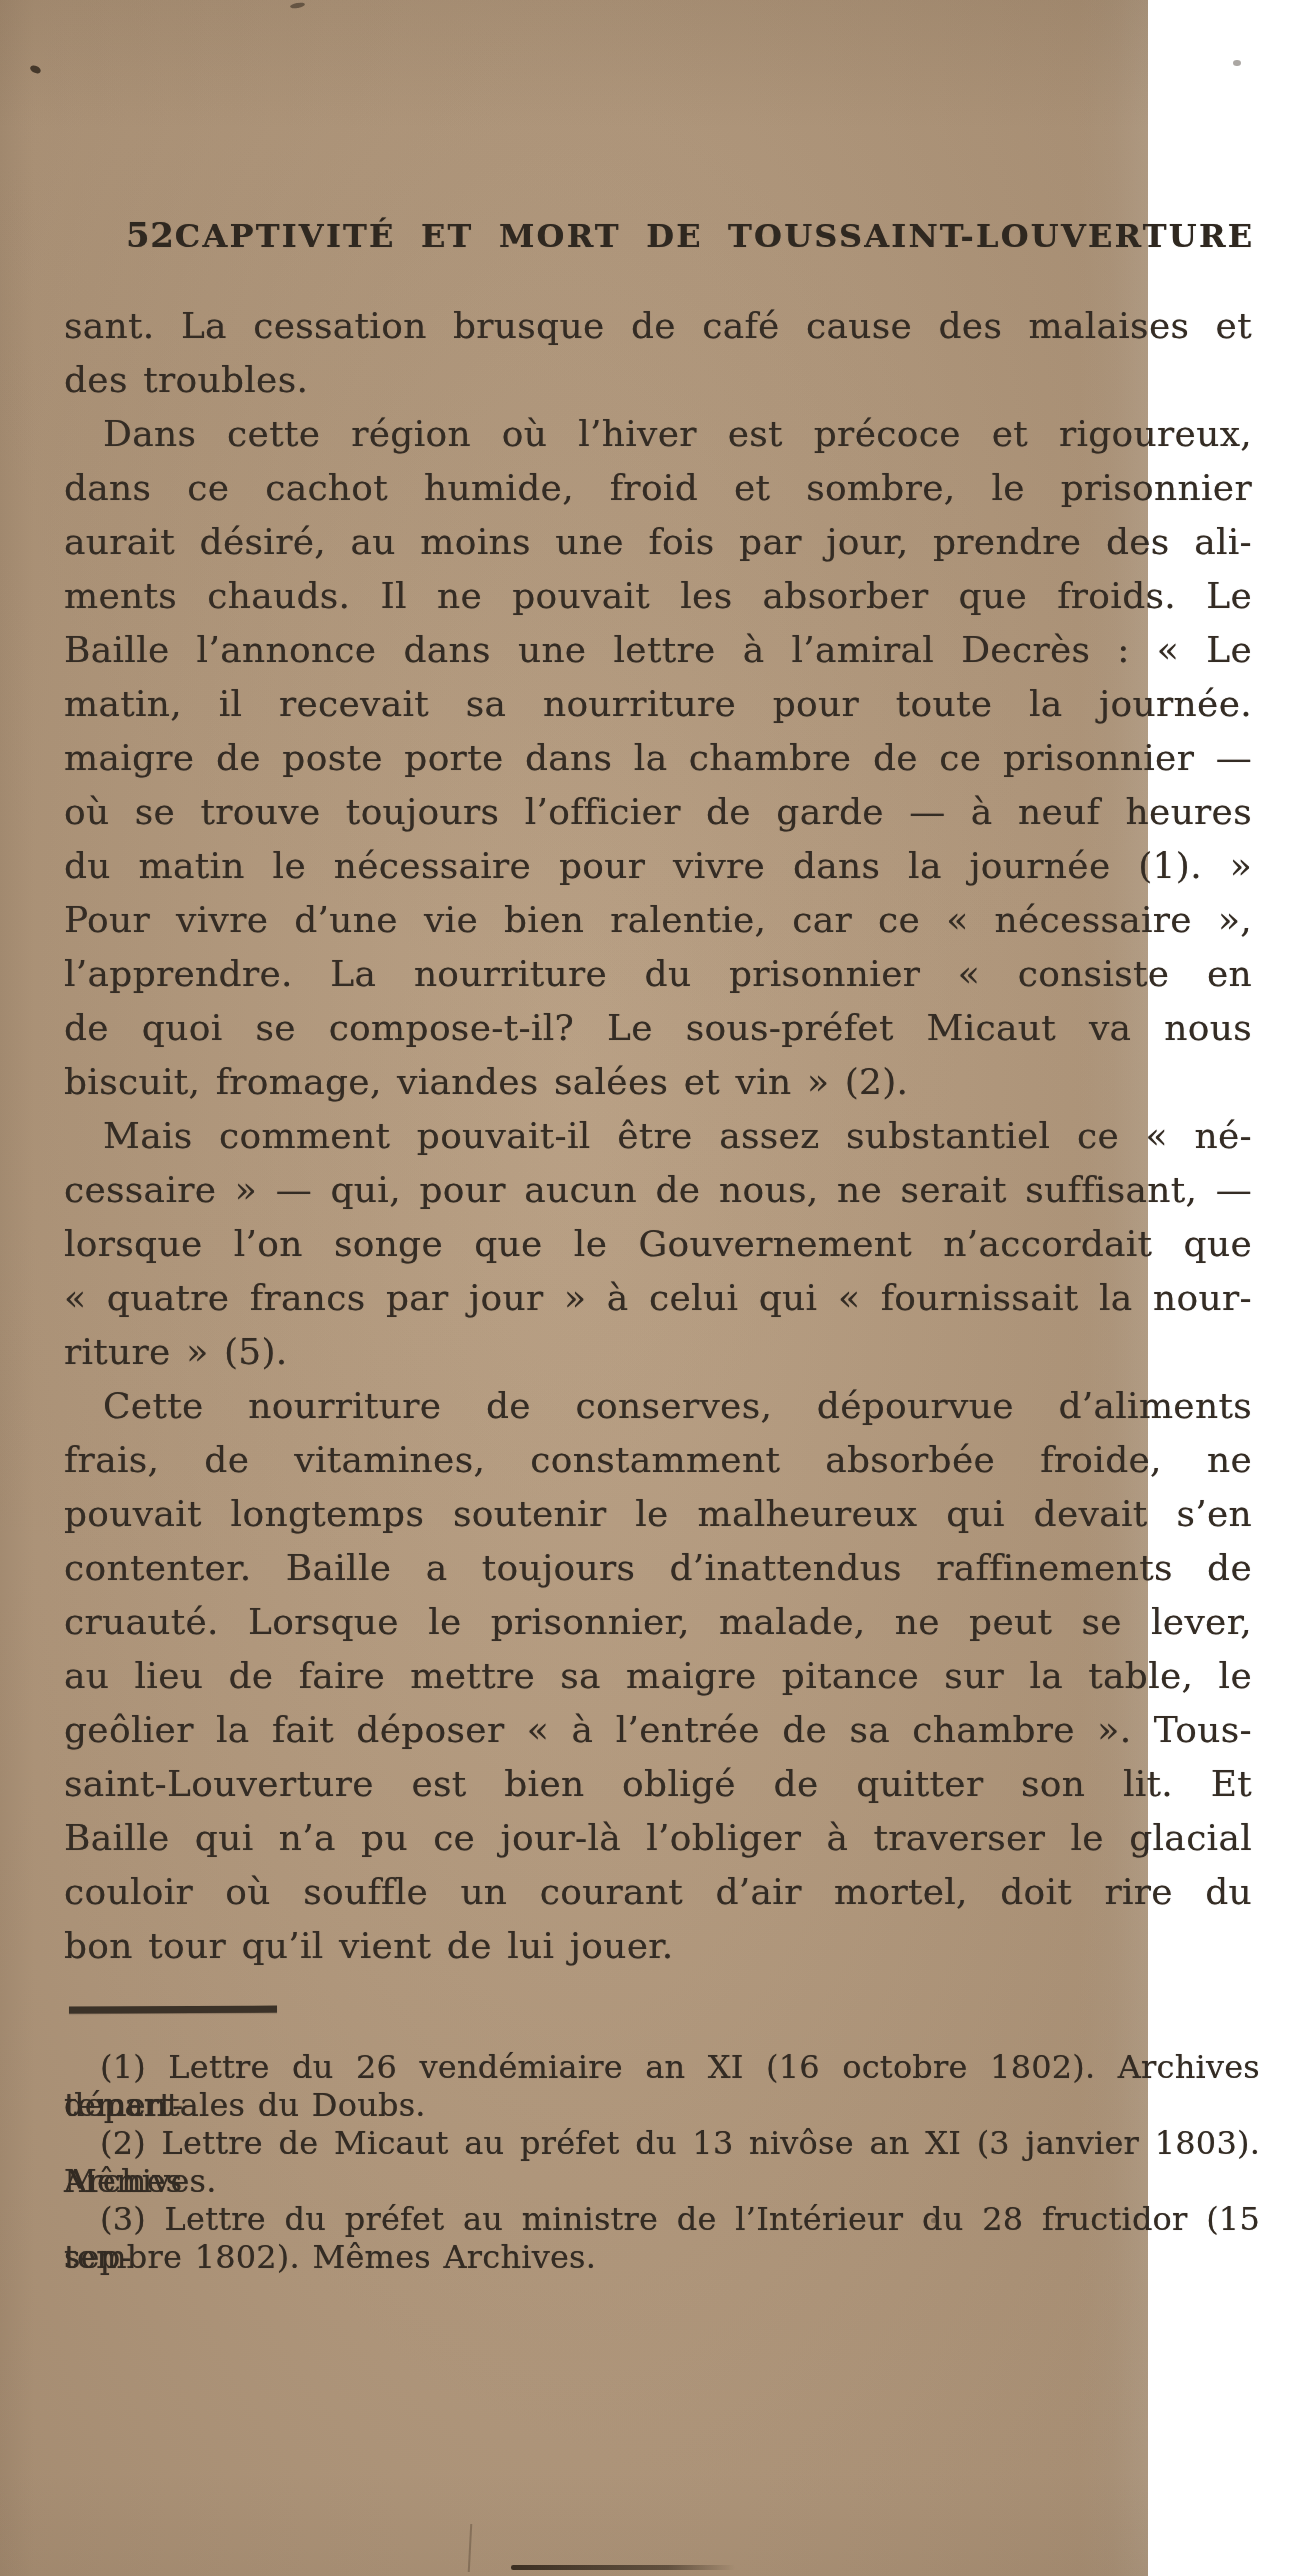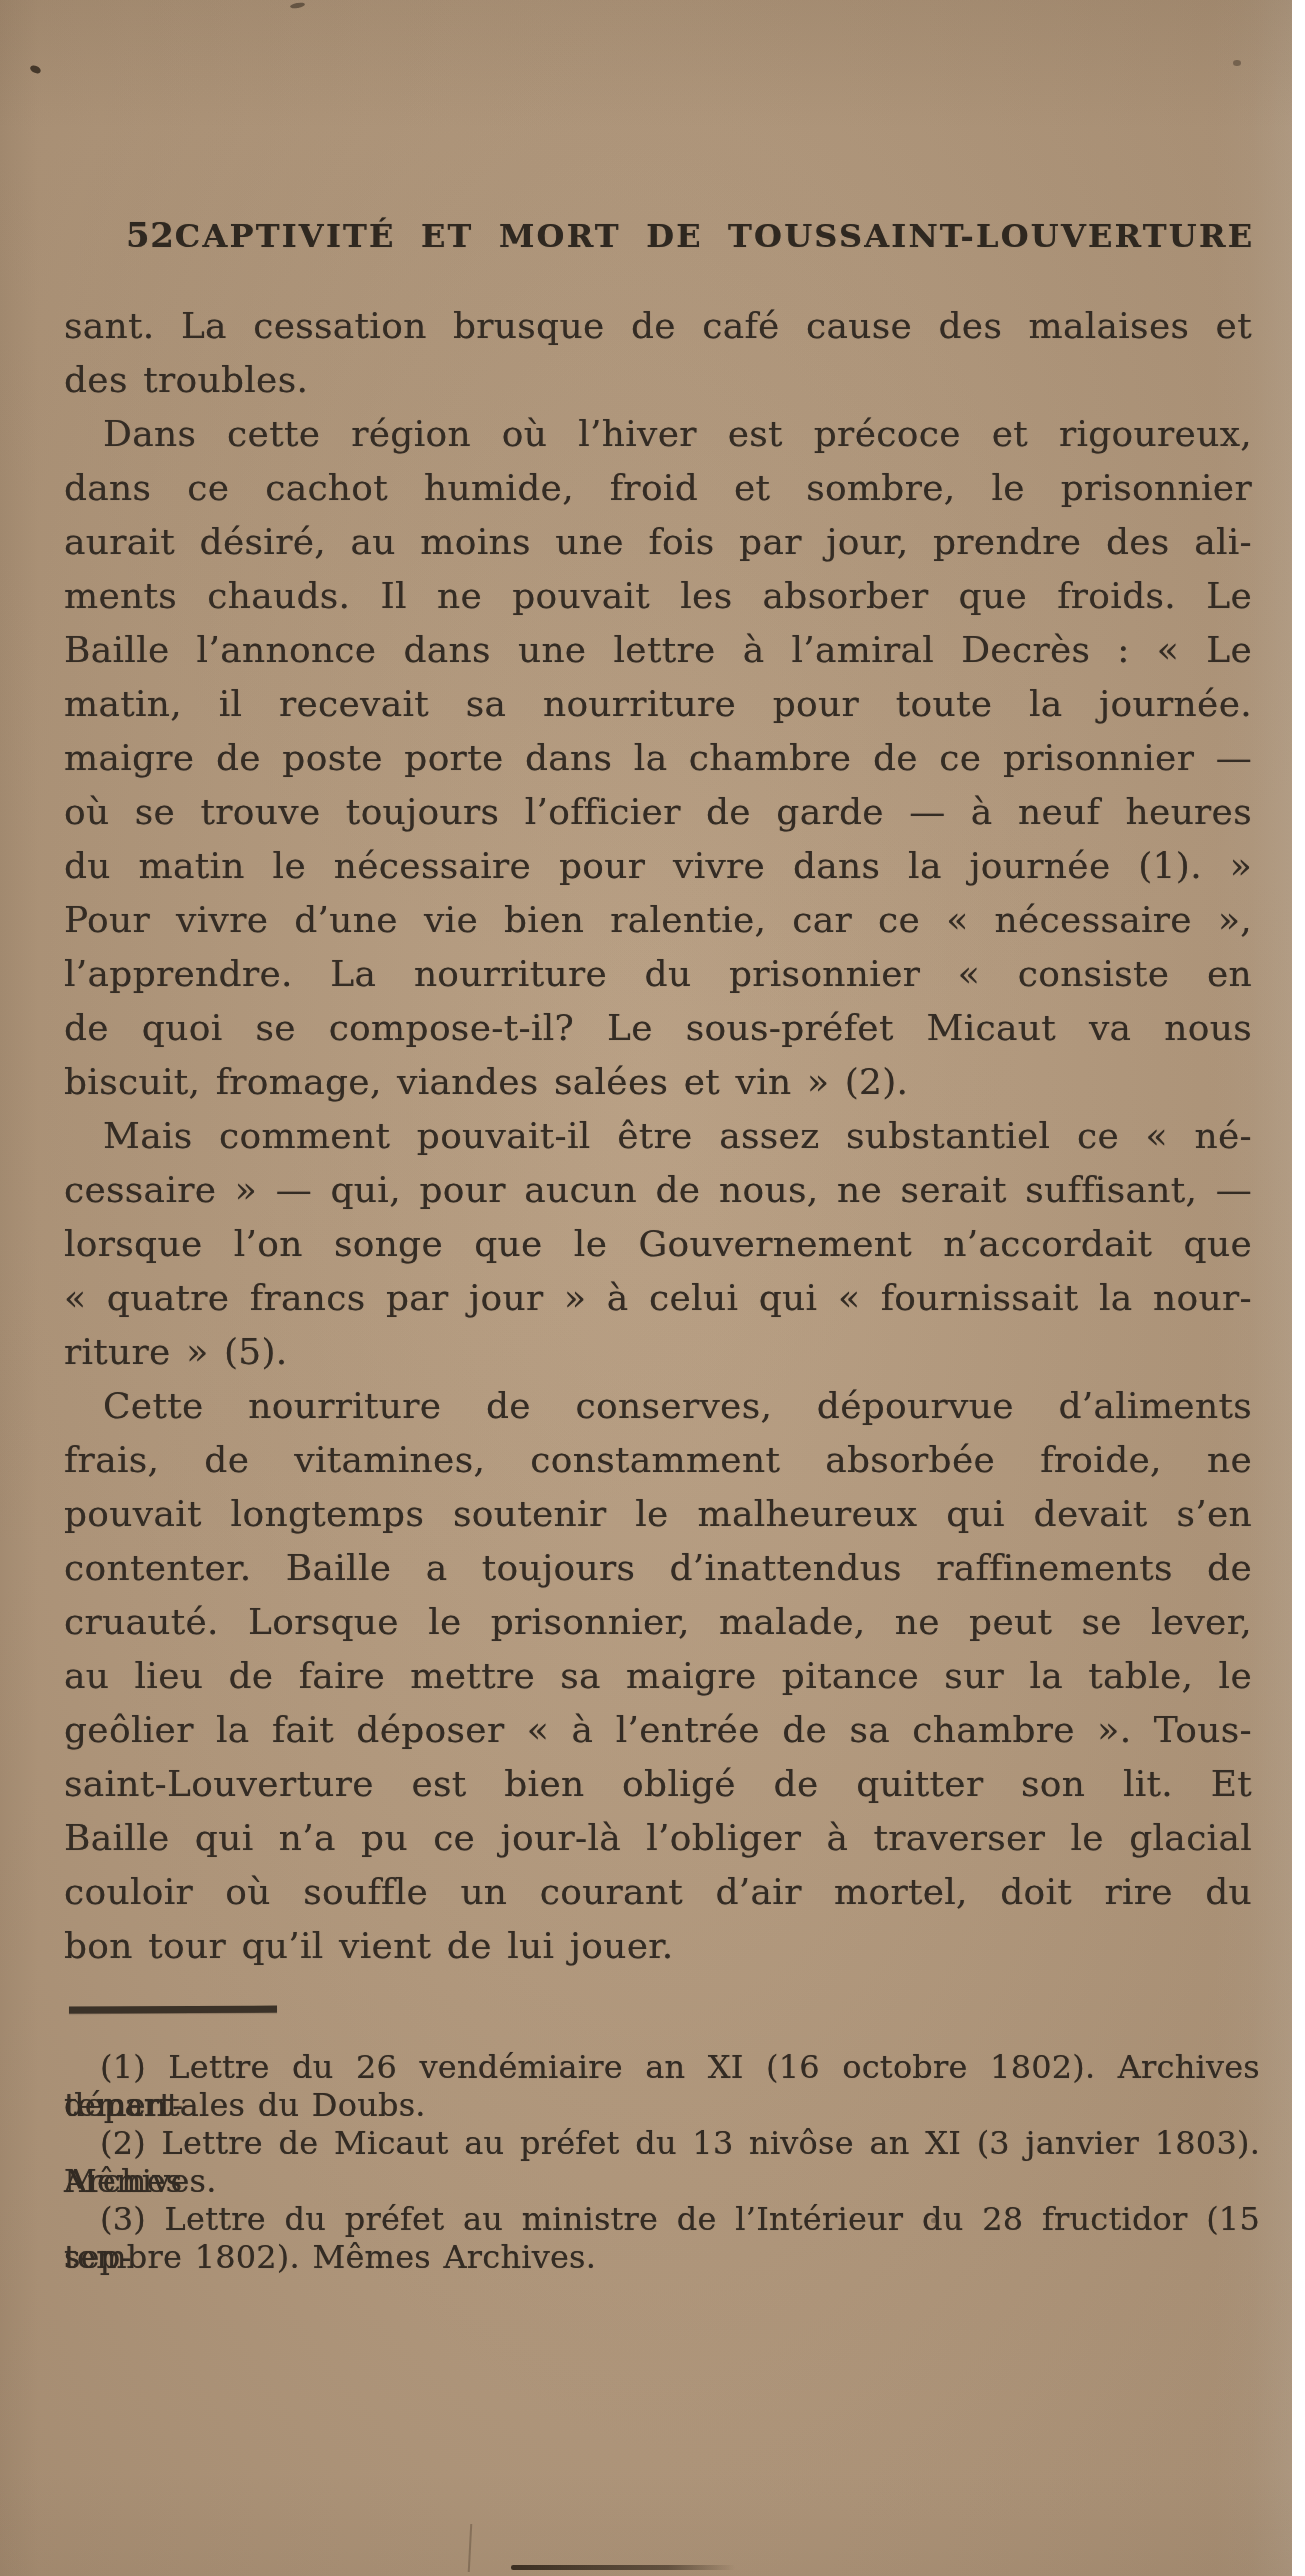--- a/index.html
+++ b/index.html
@@ -3,21 +3,21 @@
 <meta charset="utf-8">
 <style>
   html,body{margin:0;padding:0;}
   body{
     width:1306px;height:2576px;
     font-family:"DejaVu Serif","Liberation Serif",serif;
     overflow:hidden;
   }
   .page{
     position:relative;
-    width:1292px;height:2576px;
+    width:1148px;height:2576px;
     background-color:var(--paper,#b49a7e);
     background-image:
       radial-gradient(ellipse at 50% 42%, rgba(255,241,220,0.10), rgba(92,72,52,0.16) 96%),
       linear-gradient(180deg, rgba(118,96,72,0.16), rgba(118,96,72,0) 5%),
       linear-gradient(0deg, rgba(118,96,72,0.10), rgba(118,96,72,0) 4%),
       linear-gradient(90deg, rgba(110,90,70,0.13), rgba(110,90,70,0) 3%),
       linear-gradient(270deg, rgba(208,199,184,0.26), rgba(196,186,170,0.10) 3%, rgba(196,186,170,0) 6%),
       radial-gradient(circle at 20% 30%, rgba(140,115,85,0.07) 0 18%, rgba(140,115,85,0) 40%),
       radial-gradient(circle at 75% 65%, rgba(150,125,95,0.06) 0 22%, rgba(150,125,95,0) 45%),
       radial-gradient(circle at 60% 12%, rgba(125,102,76,0.07) 0 12%, rgba(125,102,76,0) 30%);

